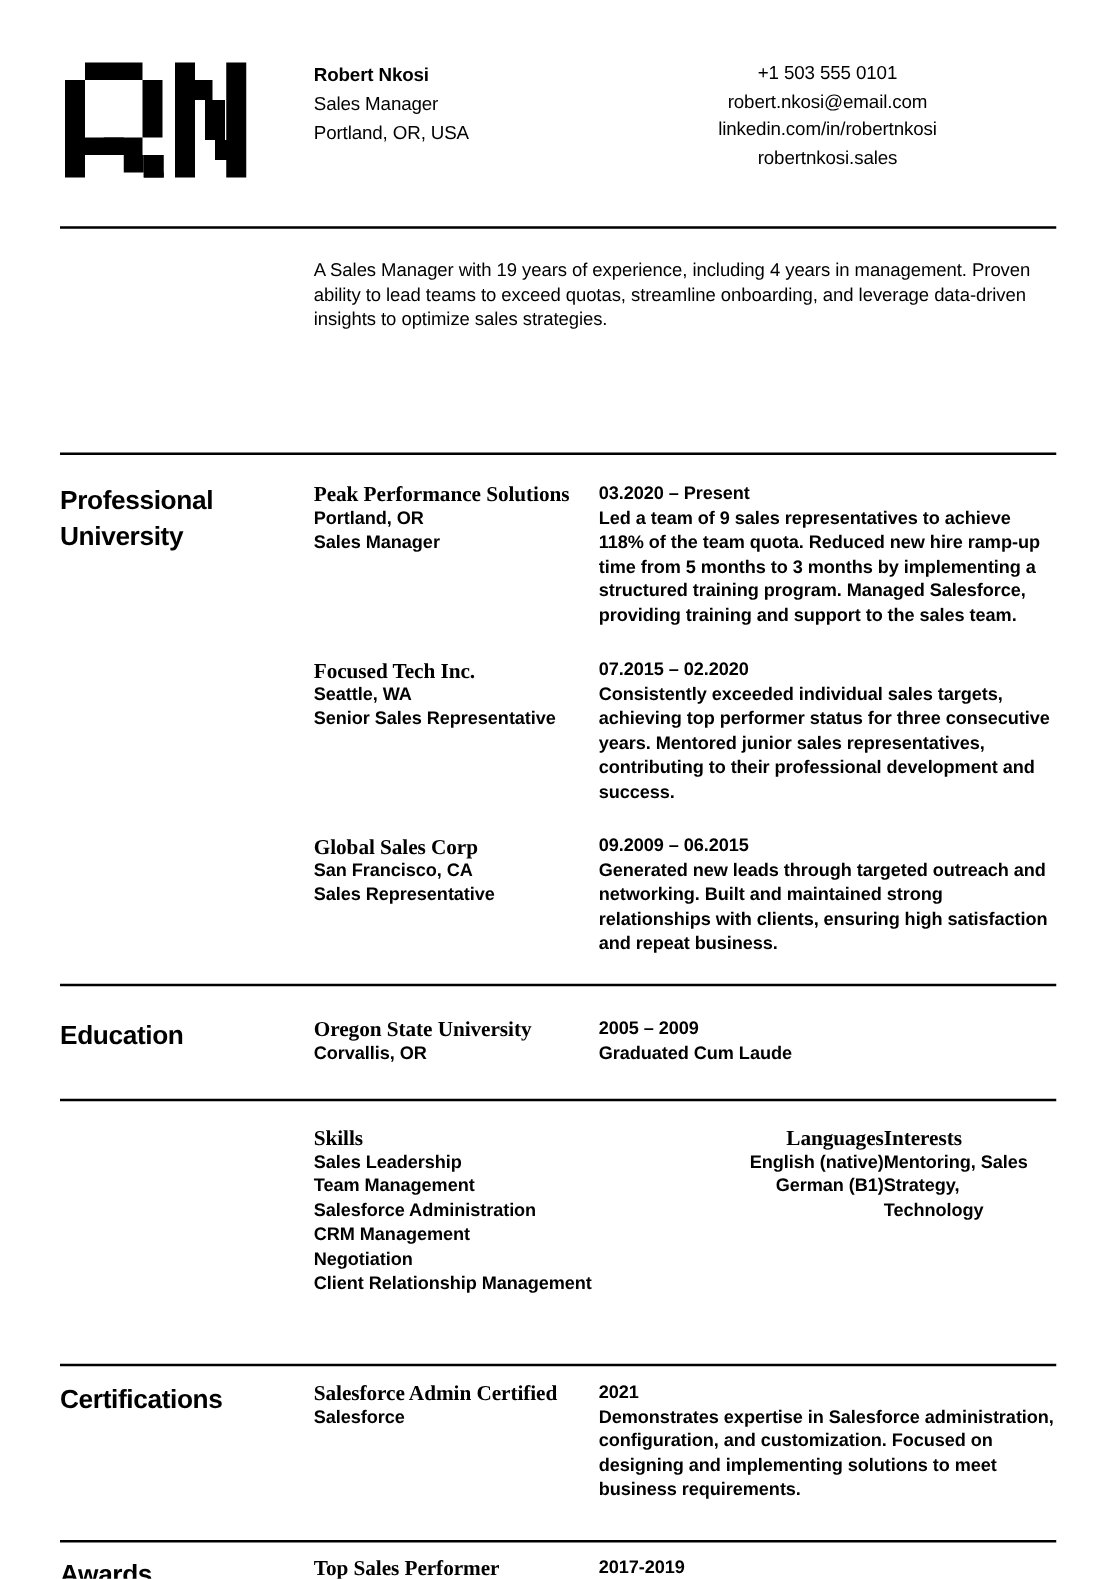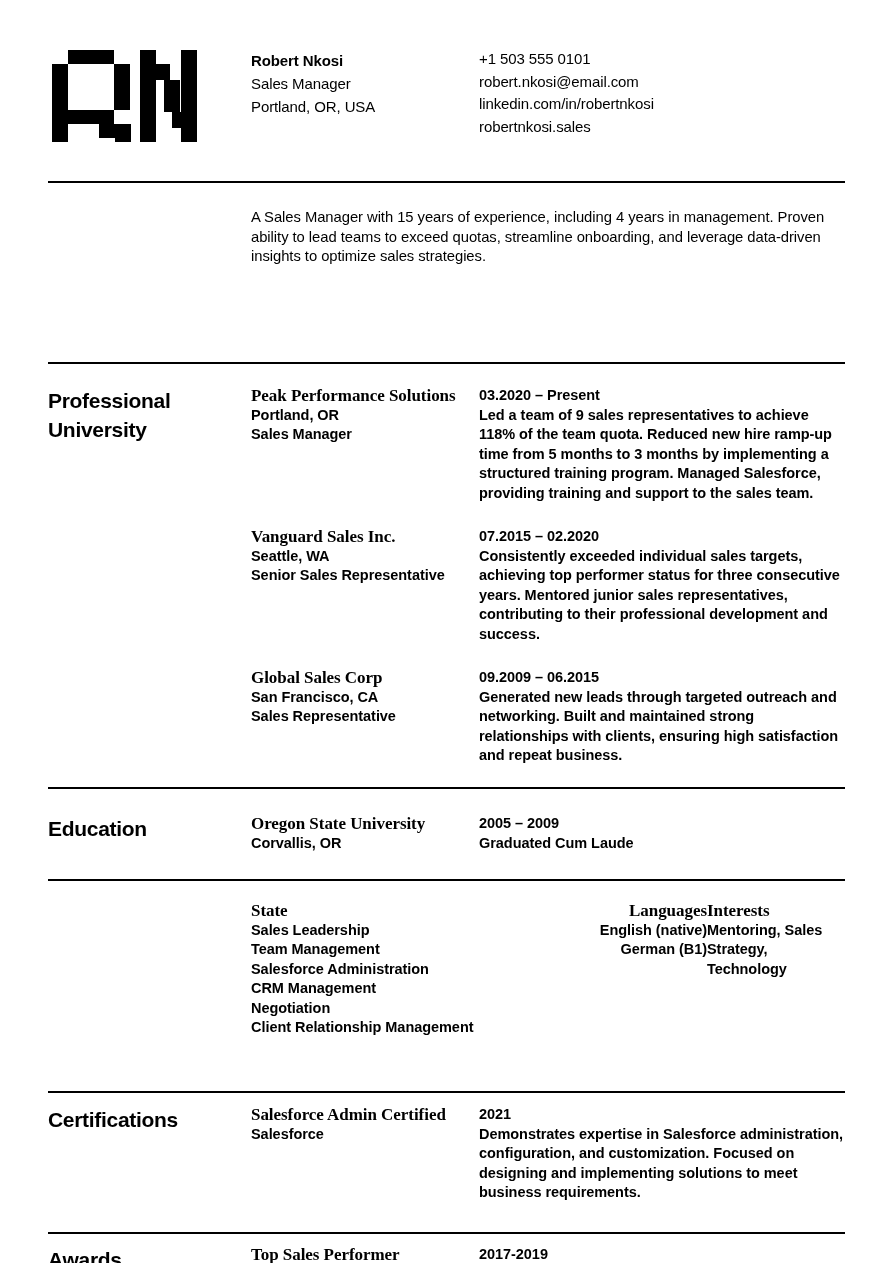--- a/index.html
+++ b/index.html
@@ -91,21 +91,21 @@
   .header {
     position: absolute;
     left: 48px;
     top: 44px;
     width: 797px;
     display: flex;
     align-items: flex-start;
   }
   .logo-cell { width: 203px; flex: 0 0 203px; }
   .identity-cell { width: 228px; flex: 0 0 228px; padding-top: 4px; }
-  .contact-cell { width: 366px; flex: 0 0 366px; padding-top: 4px; }
+  .contact-cell { width: 366px; flex: 0 0 366px; padding-top: 4px; text-align: center; }
 
   
   .monogram {
     position: relative;
     width: 145px;
     height: 92px;
     margin-top: 6px;
     margin-left: 4px;
   }
   .px {
@@ -152,42 +152,42 @@
       <div class="contact-line">linkedin.com/in/robertnkosi</div>
       <div class="contact-line">robertnkosi.sales</div>
     </div>
 
   </div>
 
   <div class="rule" style="top:181px;"></div>
 
   <div class="row" style="top:208px;">
     <div class="c-label"></div>
-    <div class="c-wide summary-text" style="flex:0 0 594px; width:594px;">A Sales Manager with 15 years of experience, including 4 years in management. Proven ability to lead teams to exceed quotas, streamline onboarding, and leverage data-driven insights to optimize sales strategies.</div>
+    <div class="c-wide summary-text" style="flex:0 0 594px; width:594px;">A Sales Manager with 19 years of experience, including 4 years in management. Proven ability to lead teams to exceed quotas, streamline onboarding, and leverage data-driven insights to optimize sales strategies.</div>
   </div>
 
   <div class="rule" style="top:362px;"></div>
 
   <div class="row" style="top:386px;">
     <div class="c-label section-heading">Professional University</div>
     <div class="c-two">
       <div class="subhead">Peak Performance Solutions</div>
       <div class="body-text">Portland, OR</div>
       <div class="body-text">Sales Manager</div>
     </div>
     <div class="c-wide">
       <div class="body-text">03.2020 – Present</div>
       <div class="body-text">Led a team of 9 sales representatives to achieve 118% of the team quota. Reduced new hire ramp-up time from 5 months to 3 months by implementing a structured training program. Managed Salesforce, providing training and support to the sales team.</div>
     </div>
   </div>
 
   <div class="row" style="top:527px;">
     <div class="c-label"></div>
     <div class="c-two">
-      <div class="subhead">Vanguard Sales Inc.</div>
+      <div class="subhead">Focused Tech Inc.</div>
       <div class="body-text">Seattle, WA</div>
       <div class="body-text">Senior Sales Representative</div>
     </div>
     <div class="c-wide">
       <div class="body-text">07.2015 – 02.2020</div>
       <div class="body-text">Consistently exceeded individual sales targets, achieving top performer status for three consecutive years. Mentored junior sales representatives, contributing to their professional development and success.</div>
     </div>
   </div>
 
   <div class="row" style="top:668px;justify-content:space-between;">
@@ -217,21 +217,21 @@
     </div>
   </div>
 
   <div class="rule" style="top:879px;"></div>
 
   <div class="row" style="top:901px;">
 
     <div class="c-label"></div>
 
     <div class="c-two">
-      <div class="subhead">State</div>
+      <div class="subhead">Skills</div>
       <div class="body-text">Sales Leadership</div>
       <div class="body-text">Team Management</div>
       <div class="body-text">Salesforce Administration</div>
       <div class="body-text">CRM Management</div>
       <div class="body-text">Negotiation</div>
       <div class="body-text">Client Relationship Management</div>
     </div>
 
     <div class="c-three">
       <div class="subhead">Languages</div>

